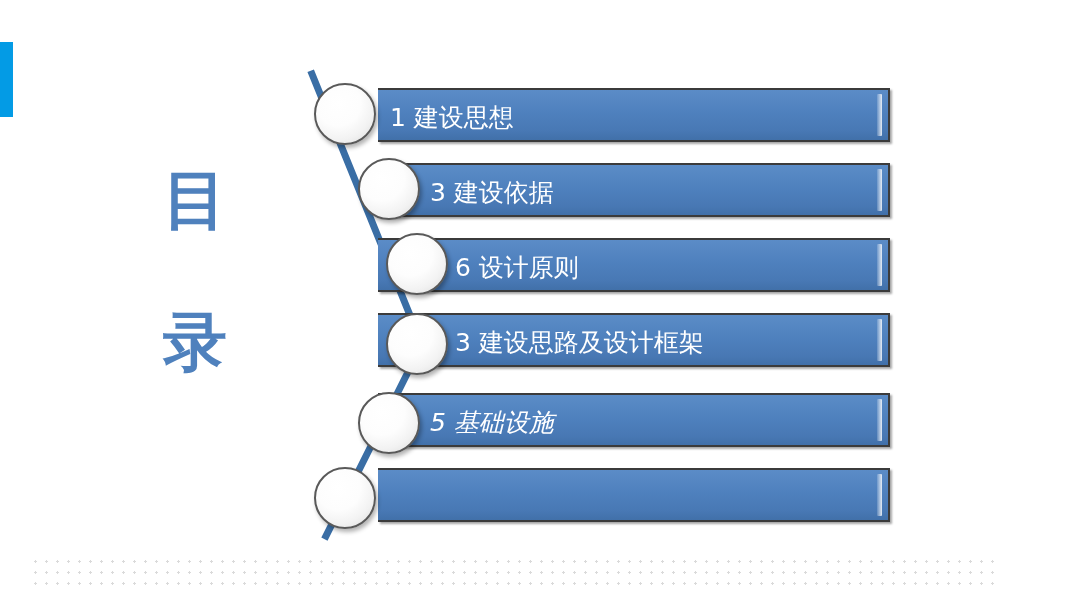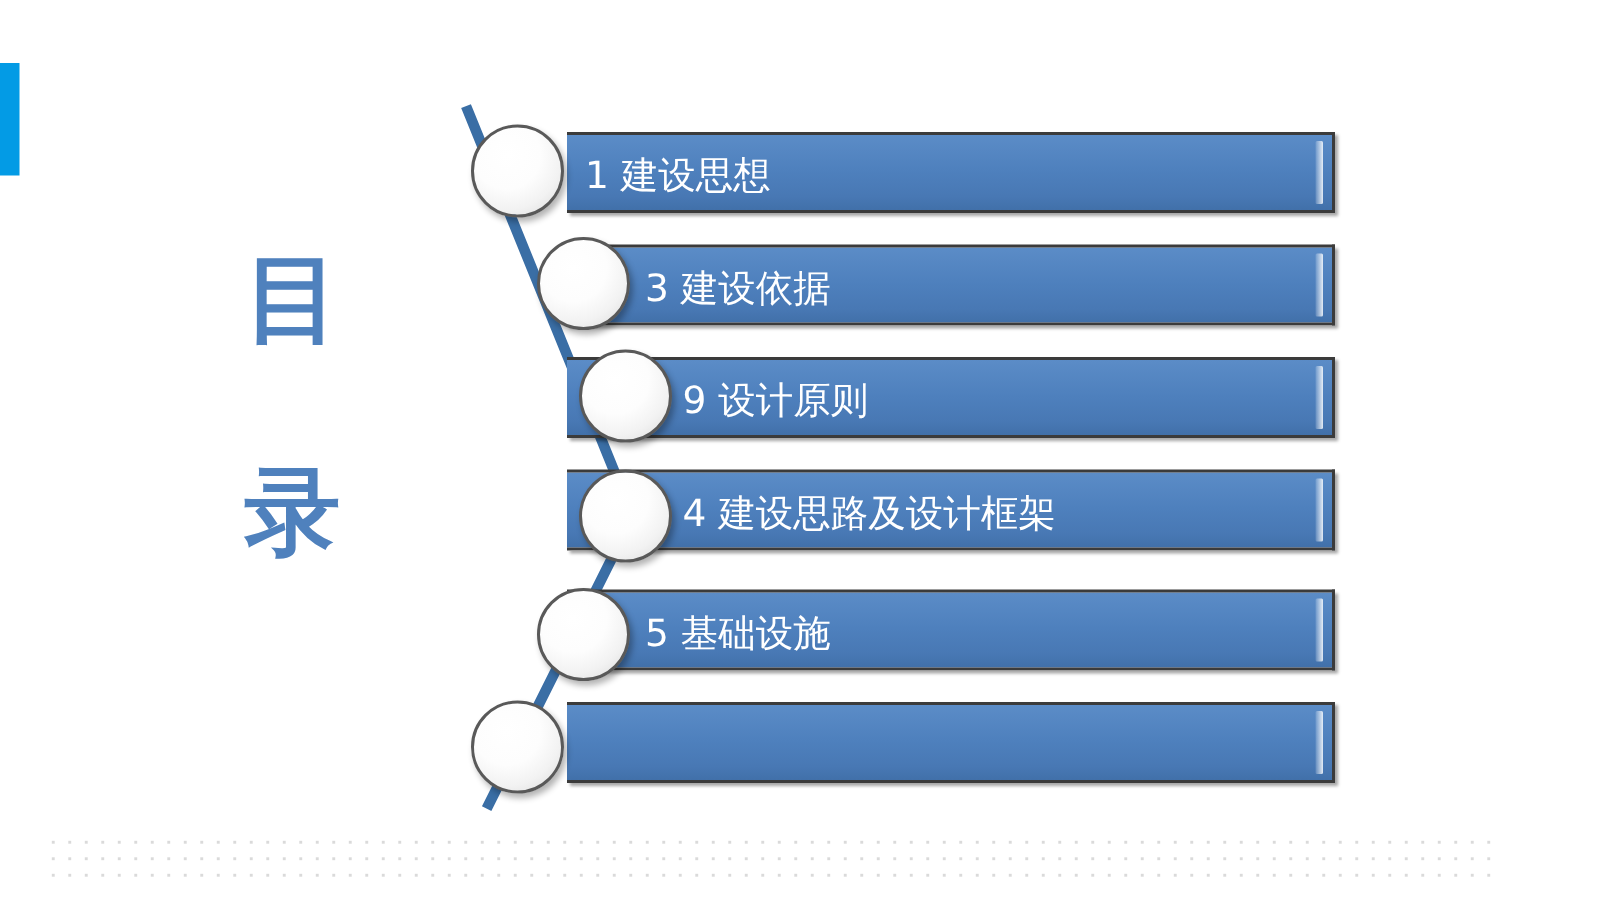--- a/index.html
+++ b/index.html
@@ -168,30 +168,30 @@
           <div class="bar-highlight"></div>
         </div>
         <div class="toc-circle" style="left: 358px; top: -5px;"></div>
         <div class="toc-label" style="left: 430px;">3 建设依据</div>
       </div>
       <div class="toc-row" style="top: 238px;">
         <div class="toc-bar">
           <div class="bar-highlight"></div>
         </div>
         <div class="toc-circle" style="left: 386px; top: -5px;"></div>
-        <div class="toc-label" style="left: 455px;">9 设计原则</div>
+        <div class="toc-label" style="left: 455px;">6 设计原则</div>
       </div>
       <div class="toc-row" style="top: 313px;">
         <div class="toc-bar">
           <div class="bar-highlight"></div>
         </div>
         <div class="toc-circle" style="left: 386px; top: 0px;"></div>
-        <div class="toc-label" style="left: 455px;">4 建设思路及设计框架</div>
-      </div>
-      <div class="toc-row" style="top: 393px;">
+        <div class="toc-label" style="left: 455px;">3 建设思路及设计框架</div>
+      </div>
+      <div class="toc-row" style="top: 393px; font-style: italic;">
         <div class="toc-bar">
           <div class="bar-highlight"></div>
         </div>
         <div class="toc-circle" style="left: 358px; top: -1px;"></div>
         <div class="toc-label" style="left: 430px;">5 基础设施</div>
       </div>
       <div class="toc-row" style="top: 468px;">
         <div class="toc-bar">
           <div class="bar-highlight"></div>
         </div>

